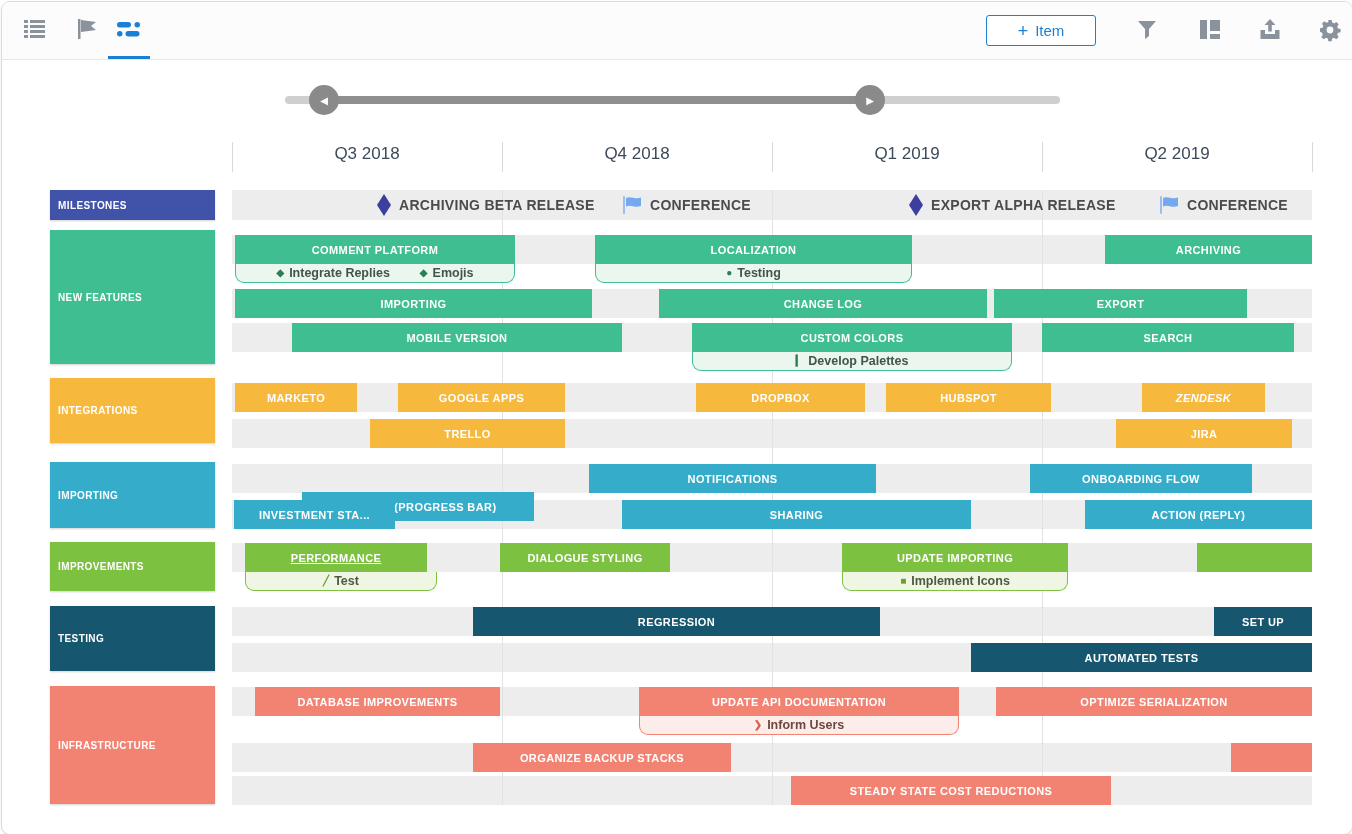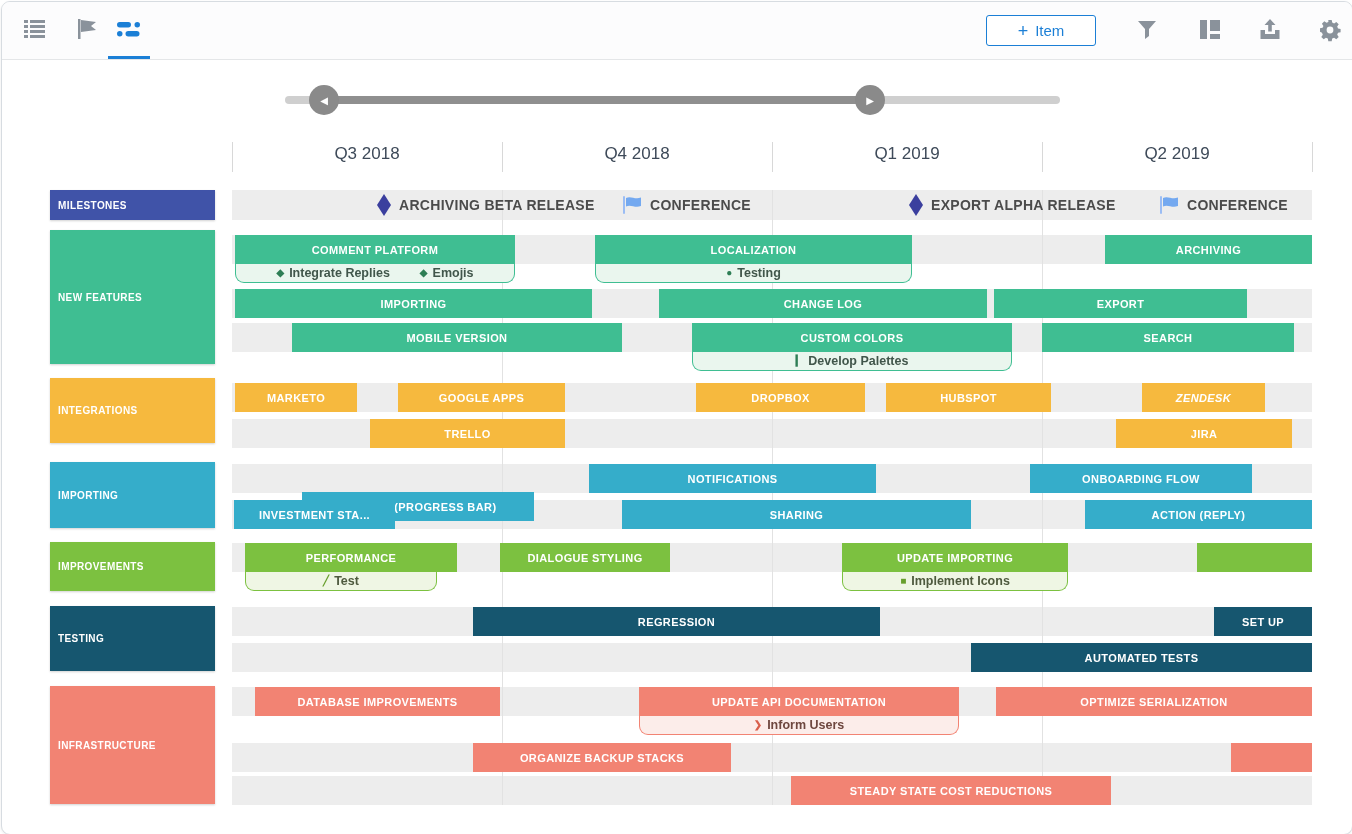--- a/index.html
+++ b/index.html
@@ -231,21 +231,21 @@
       <div class="bar" style="left: 368px; top: 417px; width: 195px; background: rgb(246, 185, 62);">TRELLO</div>
       <div class="bar" style="left: 1114px; top: 417px; width: 176px; background: rgb(246, 185, 62);">JIRA</div>
       <div class="lane-label" style="top: 460px; height: 66px; background: rgb(53, 173, 202);">IMPORTING</div>
       <div class="bar" style="left: 300px; top: 462px; width: 232px; background: rgb(53, 173, 202); margin-top: 28px;">REWARD (PROGRESS BAR)</div>
       <div class="bar" style="left: 587px; top: 462px; width: 287px; background: rgb(53, 173, 202);">NOTIFICATIONS</div>
       <div class="bar" style="left: 1028px; top: 462px; width: 222px; background: rgb(53, 173, 202);">ONBOARDING FLOW</div>
       <div class="bar" style="left: 232px; top: 498px; width: 161px; background: rgb(53, 173, 202);">INVESTMENT STA...</div>
       <div class="bar" style="left: 620px; top: 498px; width: 349px; background: rgb(53, 173, 202);">SHARING</div>
       <div class="bar" style="left: 1083px; top: 498px; width: 227px; background: rgb(53, 173, 202);">ACTION (REPLY)</div>
       <div class="lane-label" style="top: 540px; height: 49px; background: rgb(124, 193, 64);">IMPROVEMENTS</div>
-      <div class="bar" style="left: 243px; top: 541px; width: 212px; background: rgb(124, 193, 64);">PERFORMANCE</div>
+      <div class="bar" style="left: 243px; top: 541px; width: 182px; background: rgb(124, 193, 64); text-decoration: underline;">PERFORMANCE</div>
       <div class="sub" style="left: 243px; top: 570px; width: 192px; background: rgb(239, 246, 228); border-color: rgb(124, 193, 64); color: rgb(78, 90, 62);">
         <span class="it">
           <i class="ic" style="color: rgb(103, 159, 44);">╱</i>
           <span>Test</span>
         </span>
       </div>
       <div class="bar" style="left: 498px; top: 541px; width: 170px; background: rgb(124, 193, 64);">DIALOGUE STYLING</div>
       <div class="bar" style="left: 840px; top: 541px; width: 226px; background: rgb(124, 193, 64);">UPDATE IMPORTING</div>
       <div class="sub" style="left: 840px; top: 570px; width: 226px; background: rgb(239, 246, 228); border-color: rgb(124, 193, 64); color: rgb(78, 90, 62);">
         <span class="it">

